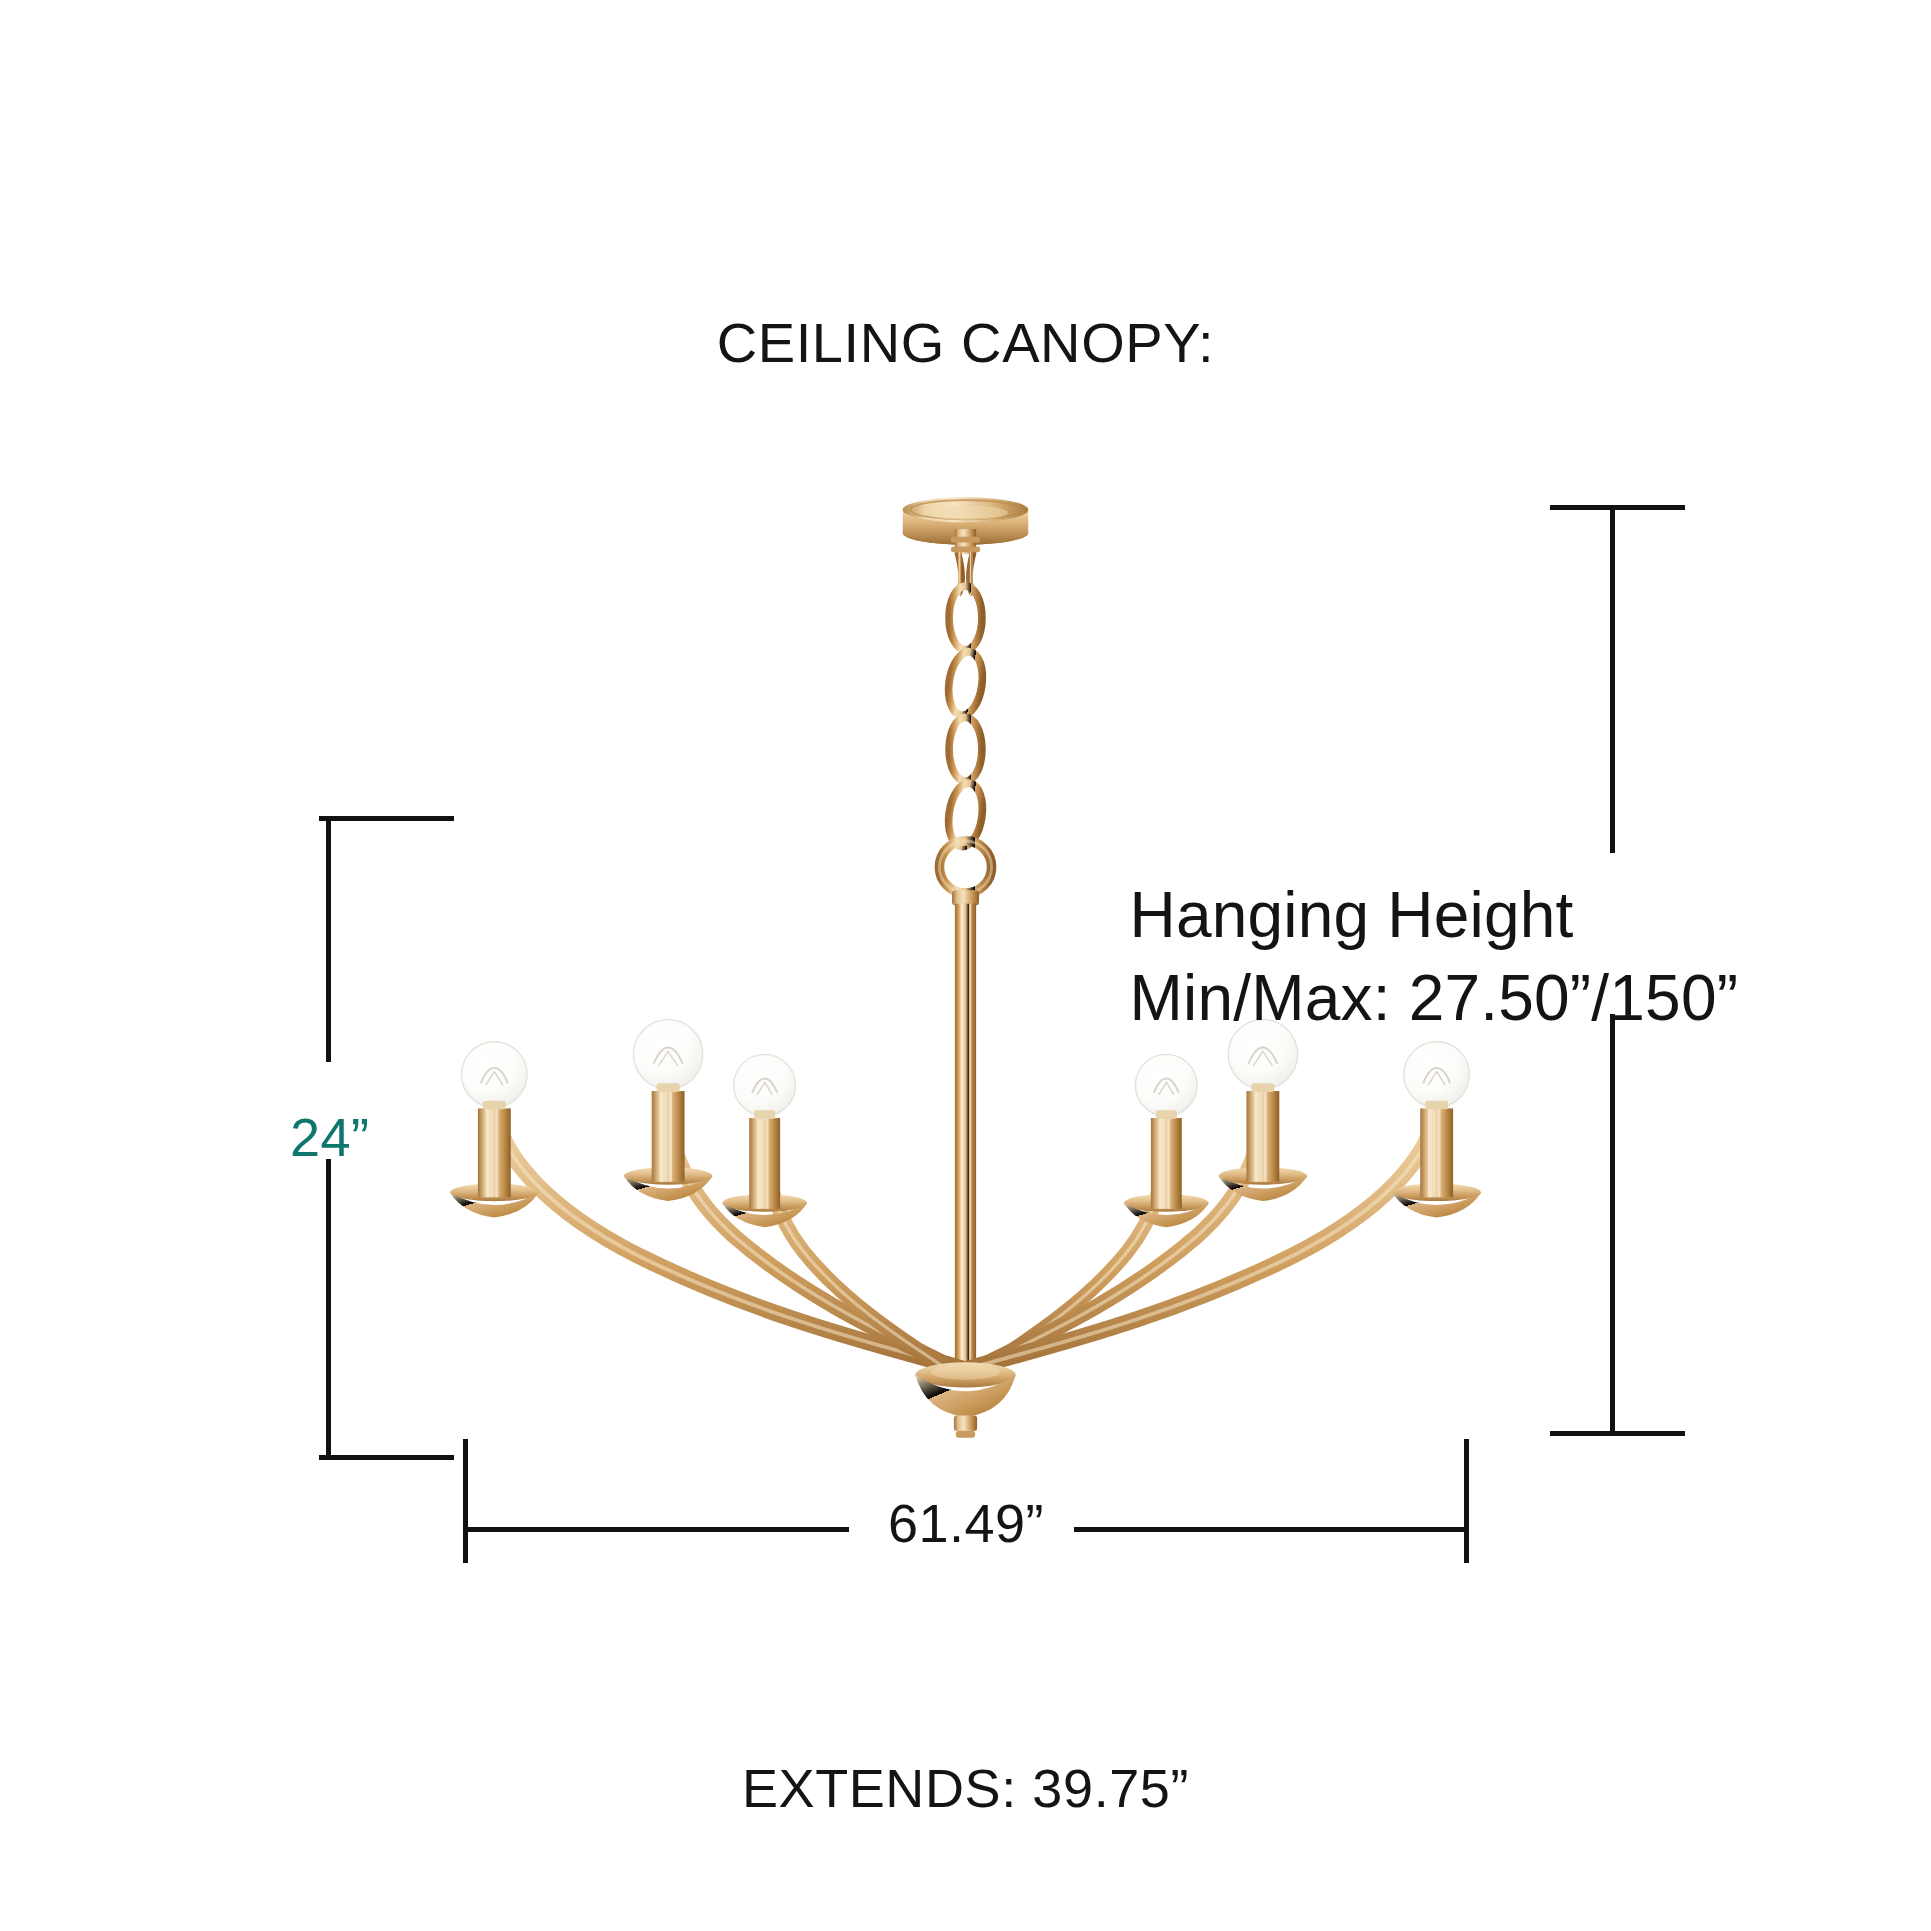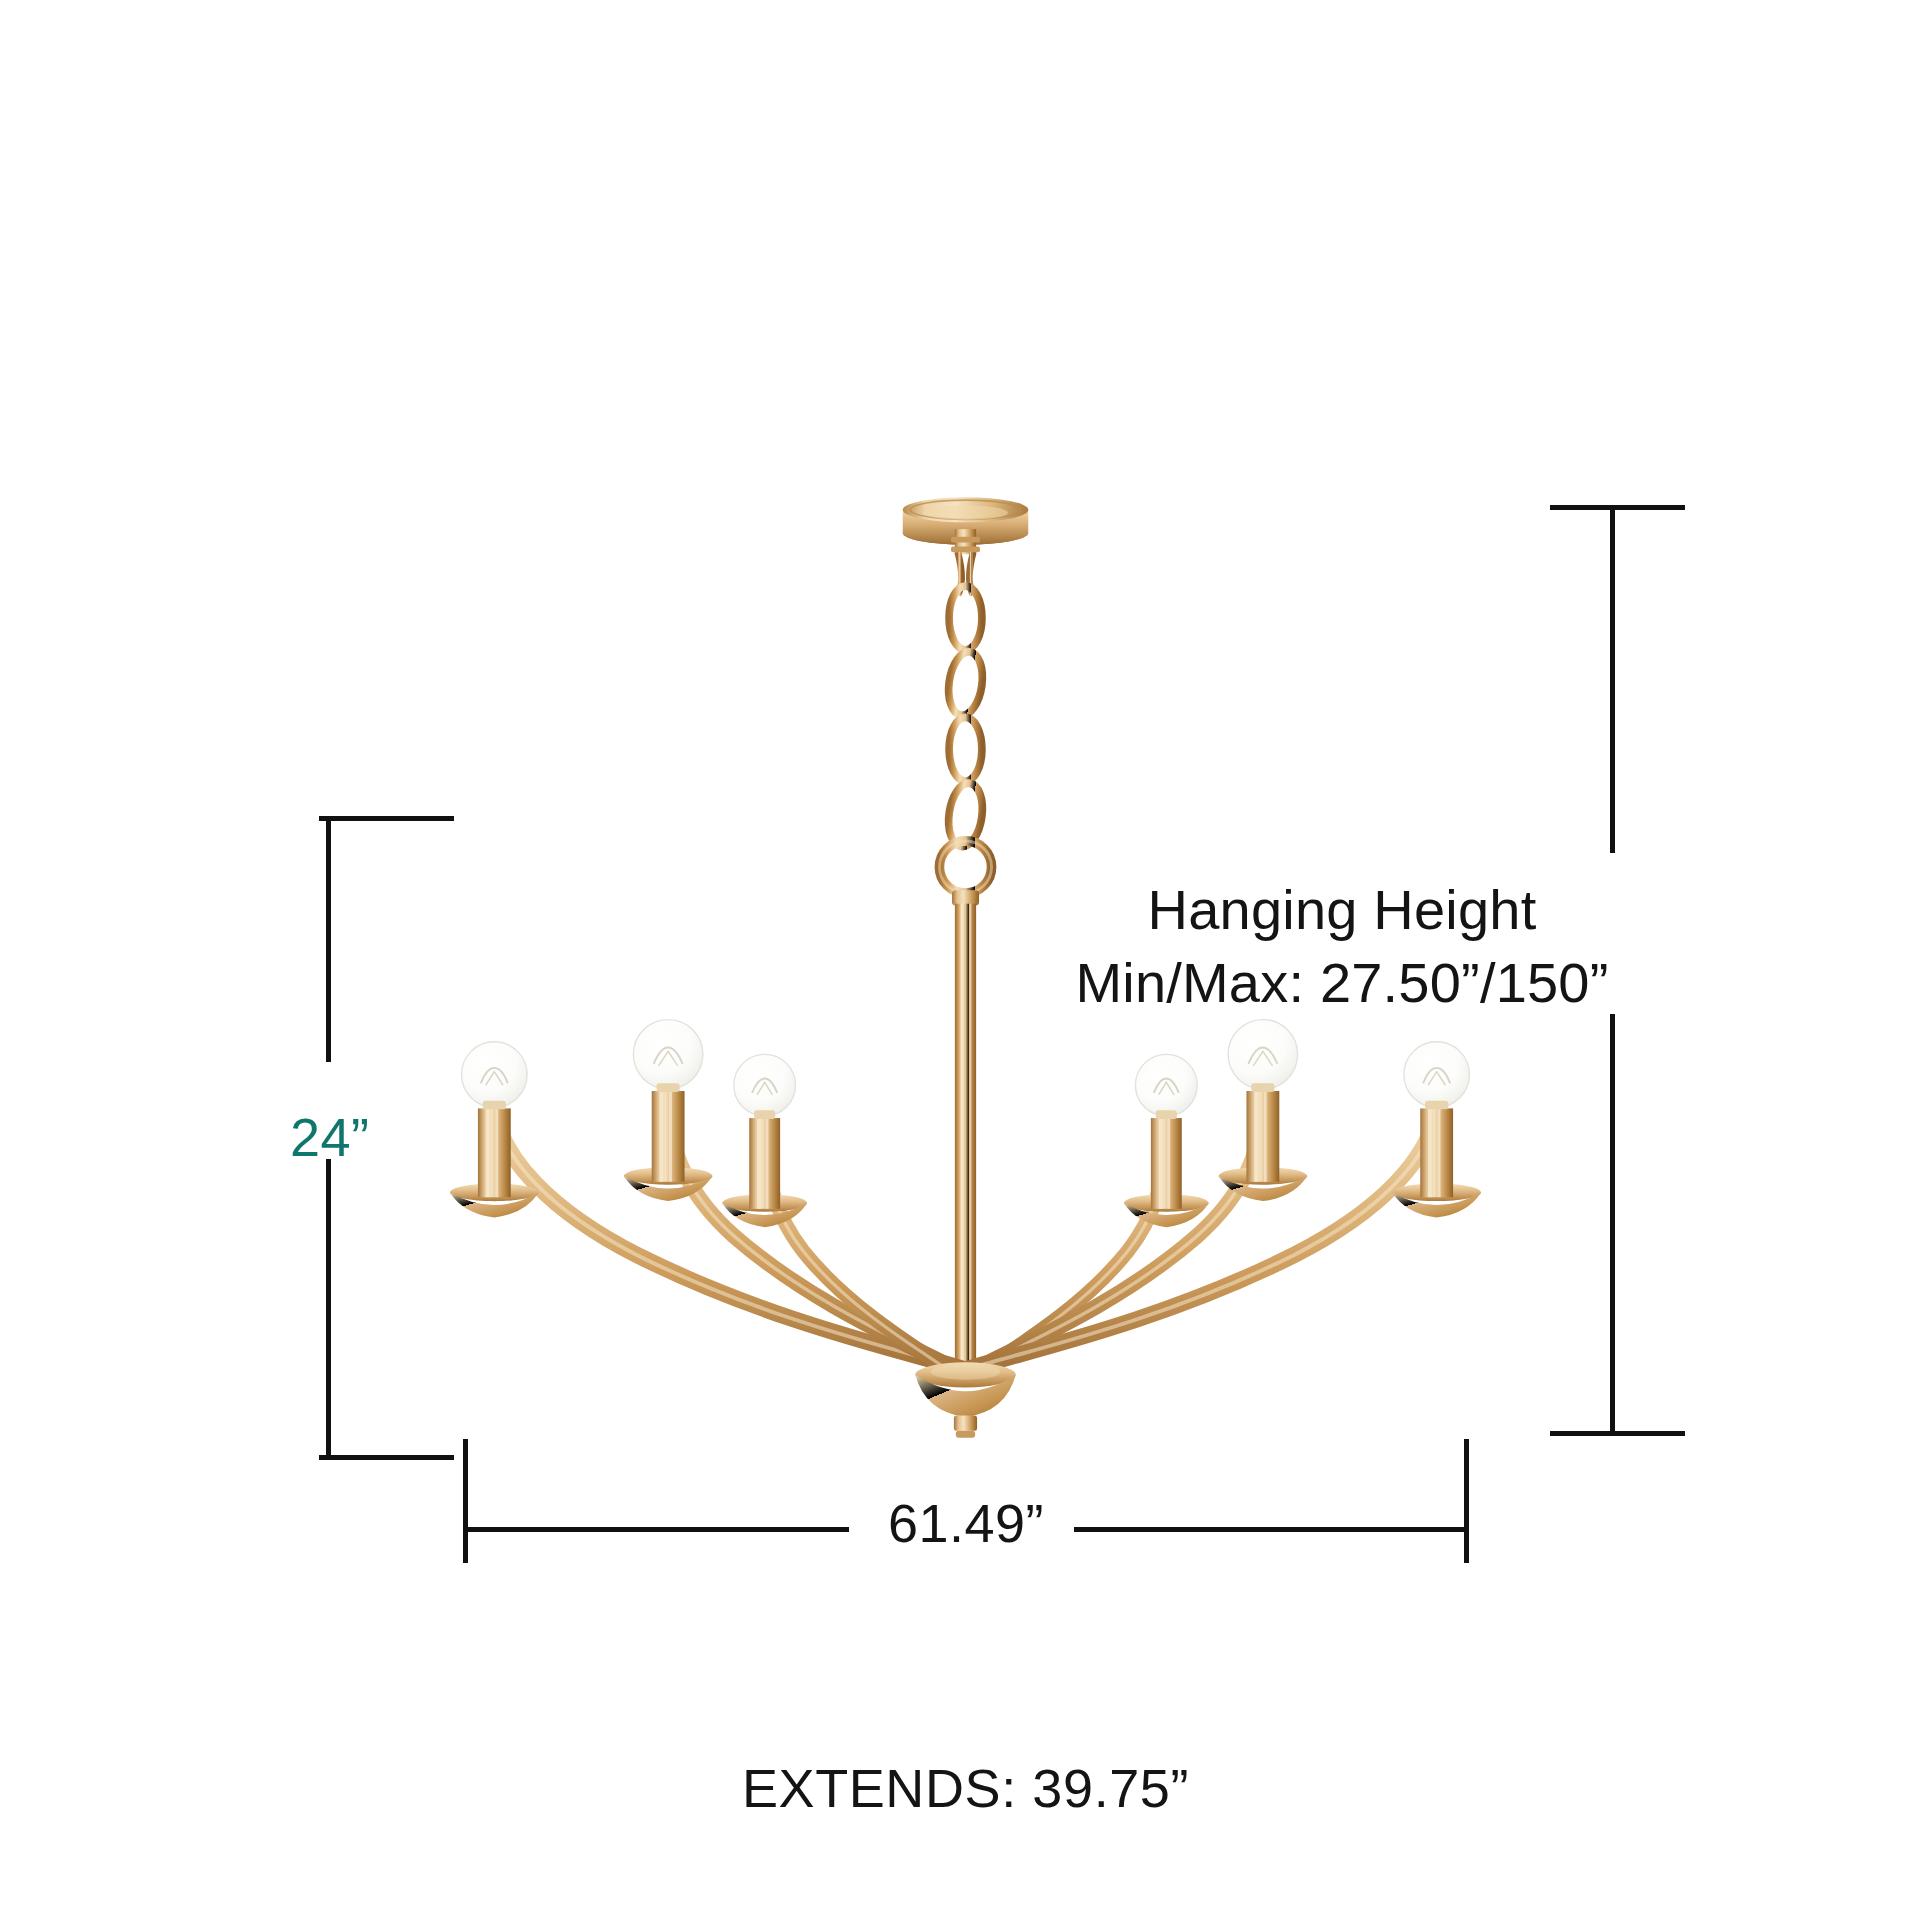--- a/index.html
+++ b/index.html
@@ -6,23 +6,23 @@
   body{width:1931px;height:1931px;position:relative;overflow:hidden;
        font-family:"Liberation Sans","DejaVu Sans",sans-serif;color:#111111;}
 
   .stage{position:absolute;inset:0;}
 
   
   .hdr{position:absolute;left:0;right:0;top:307px;text-align:center;
        font-size:56px;line-height:1.30;letter-spacing:0.6px;font-weight:400;color:#141414;}
   .hdr .l2{display:block;}
 
-  .rightlbl{position:absolute;left:1342px;top:874px;width:579px;
-       font-size:56px;line-height:1.30;letter-spacing:0.2px;color:#141414;
-       text-align:center;transform:translateX(-50%);}
+  .rightlbl{position:absolute;left:1419px;top:874px;width:579px;
+       font-size:64px;line-height:1.30;letter-spacing:0.2px;color:#141414;
+       transform:translateX(-50%);}
   .rightlbl .l2{display:block;white-space:nowrap;}
 
   .footlbl{position:absolute;left:0;right:0;top:1757px;text-align:center;
        font-size:54px;letter-spacing:0.6px;color:#141414;}
 
   .vlbl24{position:absolute;left:290px;top:1106px;font-size:54px;
        letter-spacing:0.5px;color:#0f766e;}
 
   .hlbl{position:absolute;left:966px;top:1492px;font-size:54px;
        letter-spacing:0.5px;color:#141414;transform:translateX(-50%);}
@@ -37,20 +37,21 @@
   svg{display:block;}
   .fig{position:absolute;left:0;top:0;width:1931px;height:1931px;
        pointer-events:none;}
 </style>
 </head>
 <body>
 
 <div class="stage">
 
   <div class="hdr">
+    <span>CEILING CANOPY:</span>
   </div>
 
   <svg class="fig" viewBox="0 0 2000 2000">
     <defs>
       <linearGradient id="gBar" x1="0" y1="0" x2="1" y2="0">
         <stop offset="0%" stop-color="#9E6C34"></stop>
         <stop offset="14%" stop-color="#C9954F"></stop>
         <stop offset="33%" stop-color="#F4DFB9"></stop>
         <stop offset="50%" stop-color="#E8C491"></stop>
         <stop offset="68%" stop-color="#D6A straight"></stop>

